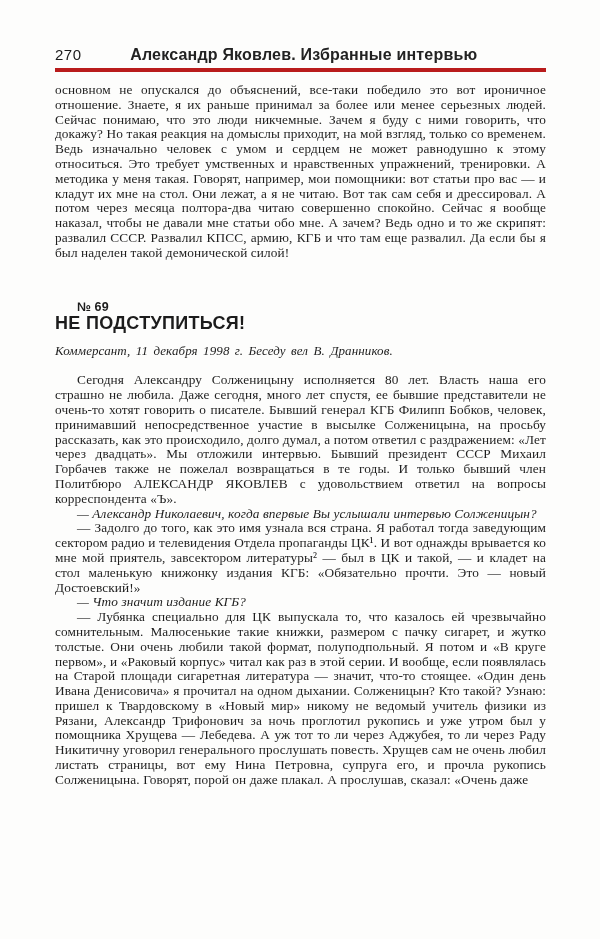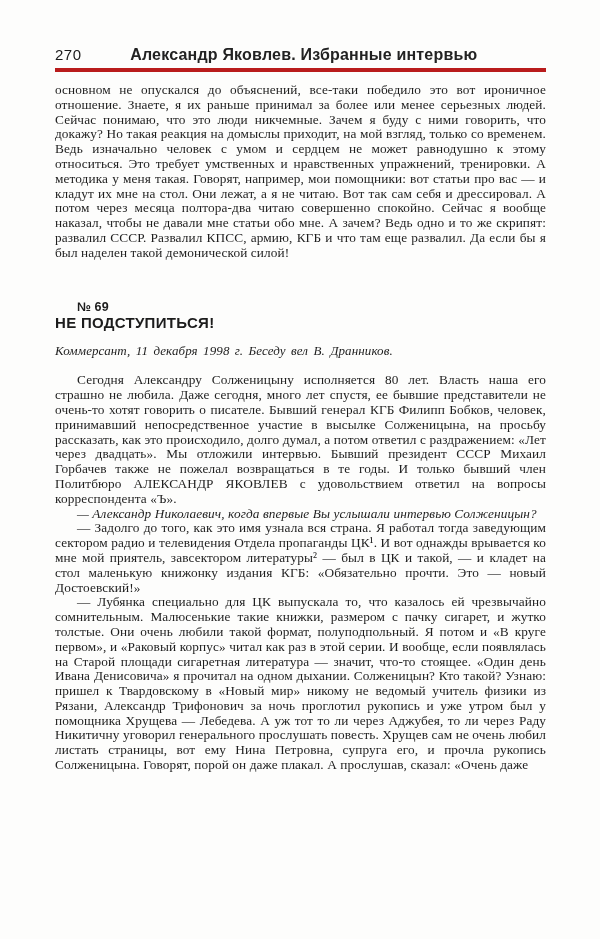--- a/index.html
+++ b/index.html
@@ -70,21 +70,21 @@
     font-weight: 700;
     color: #1c1c1c;
     text-align: left;
   }
   .chapter-number {
     font-size: 12.5px;
     padding-left: 22px;
     line-height: 16px;
   }
   .chapter-title {
-    font-size: 15px;
+    font-size: 18px;
     letter-spacing: 0.3px;
     line-height: 16px;
   }
   .source-line {
     margin-top: 13px !important;
     font-style: italic;
     font-size: 13px;
     text-align: left;
     word-spacing: 2px;
   }
@@ -112,18 +112,19 @@
     </div>
 
     <p class="source-line">Коммерсант, 11 декабря 1998 г. Беседу вел В. Дранников.</p>
 
     <p class="indent lede">Сегодня Александру Солженицыну исполняется 80 лет. Власть наша его страшно не любила. Даже сегодня, много лет спустя, ее бывшие представители не очень-то хотят говорить о писателе. Бывший генерал КГБ Филипп Бобков, человек, принимавший непосредственное участие в высылке Солженицына, на просьбу рассказать, как это происходило, долго думал, а потом ответил с раздражением: «Лет через двадцать». Мы отложили интервью. Бывший президент СССР Михаил Горбачев также не пожелал возвращаться в те годы. И только бывший член Политбюро АЛЕКСАНДР ЯКОВЛЕВ с удовольствием ответил на вопросы корреспондента «Ъ».</p>
 
     <p class="indent q-italic">— Александр Николаевич, когда впервые Вы услышали интервью Солженицын?</p>
 
     <p class="indent">— Задолго до того, как это имя узнала вся страна. Я работал тогда заведующим сектором радио и телевидения Отдела пропаганды ЦК¹. И вот однажды врывается ко мне мой приятель, завсектором литературы² — был в ЦК и такой, — и кладет на стол маленькую книжонку издания КГБ: «Обязательно прочти. Это — новый Достоевский!»</p>
 
+    <p class="indent q-italic">— Что значит издание КГБ?</p>
 
     <p class="indent">— Лубянка специально для ЦК выпускала то, что казалось ей чрезвычайно сомнительным. Малюсенькие такие книжки, размером с пачку сигарет, и жутко толстые. Они очень любили такой формат, полуподпольный. Я потом и «В круге первом», и «Раковый корпус» читал как раз в этой серии. И вообще, если появлялась на Старой площади сигаретная литература — значит, что-то стоящее. «Один день Ивана Денисовича» я прочитал на одном дыхании. Солженицын? Кто такой? Узнаю: пришел к Твардовскому в «Новый мир» никому не ведомый учитель физики из Рязани, Александр Трифонович за ночь проглотил рукопись и уже утром был у помощника Хрущева — Лебедева. А уж тот то ли через Аджубея, то ли через Раду Никитичну уговорил генерального прослушать повесть. Хрущев сам не очень любил листать страницы, вот ему Нина Петровна, супруга его, и прочла рукопись Солженицына. Говорят, порой он даже плакал. А прослушав, сказал: «Очень даже</p>
 
   </div>
 
 </div>
 
 </body></html>

